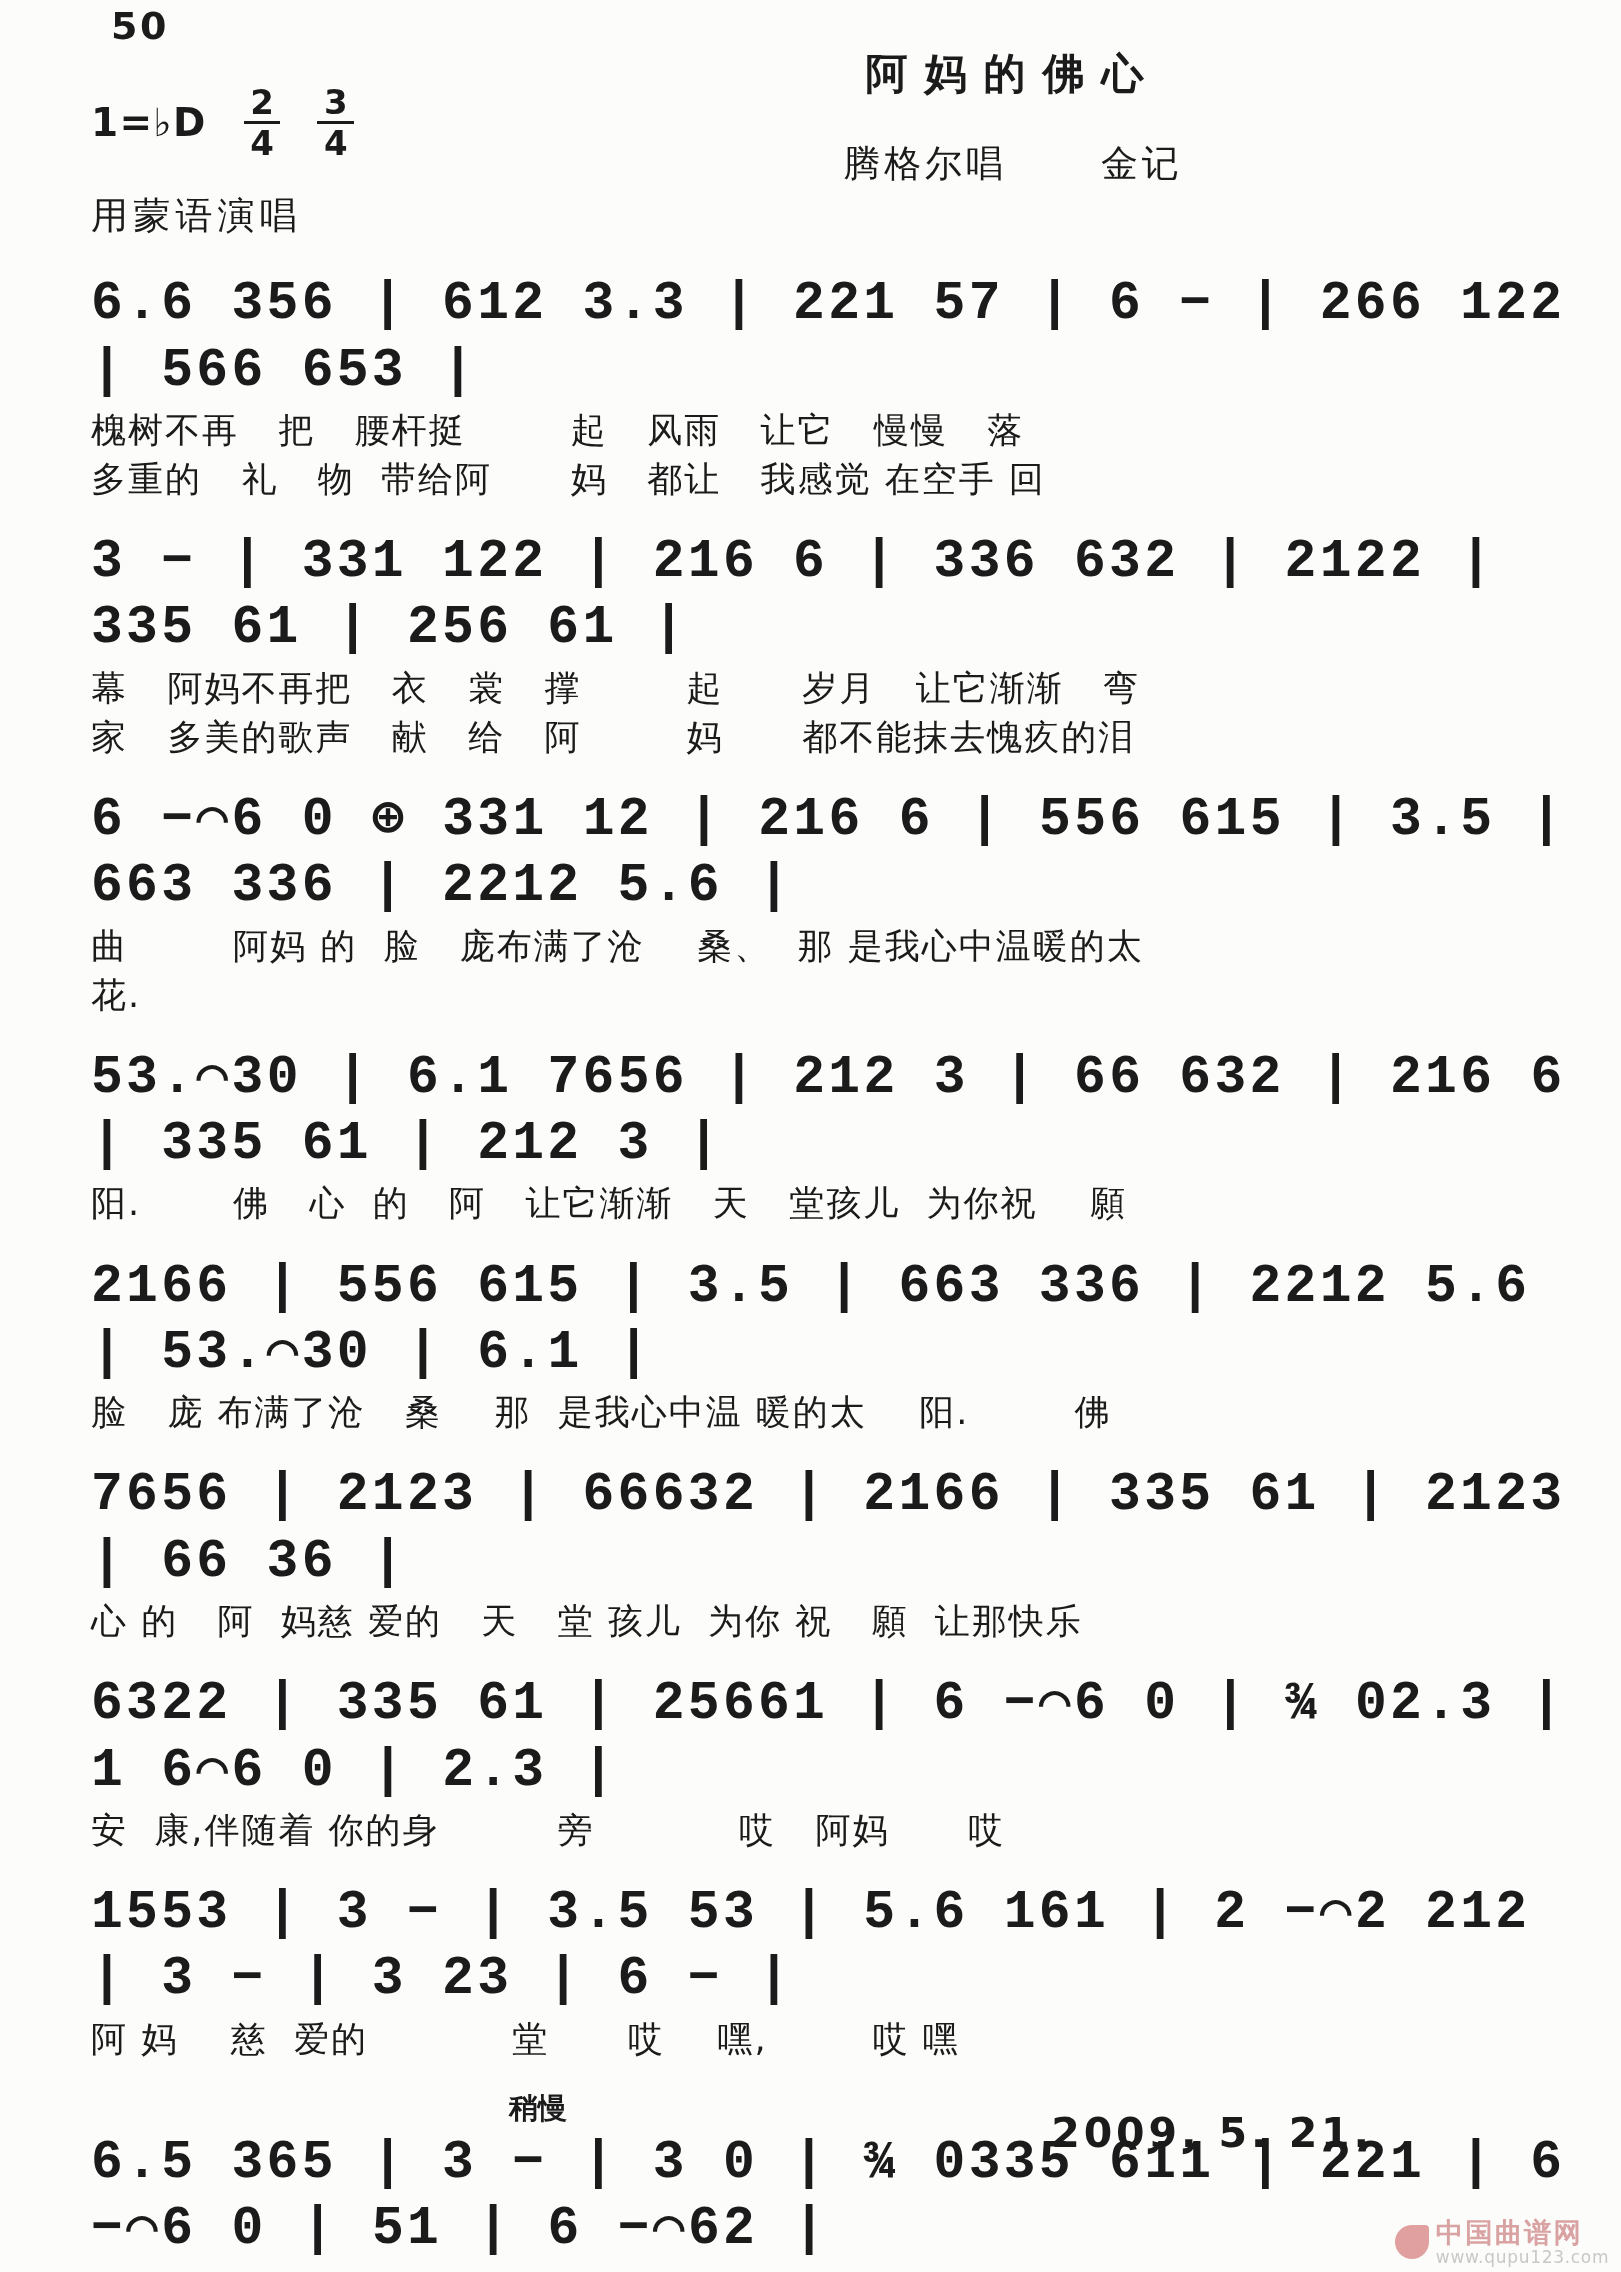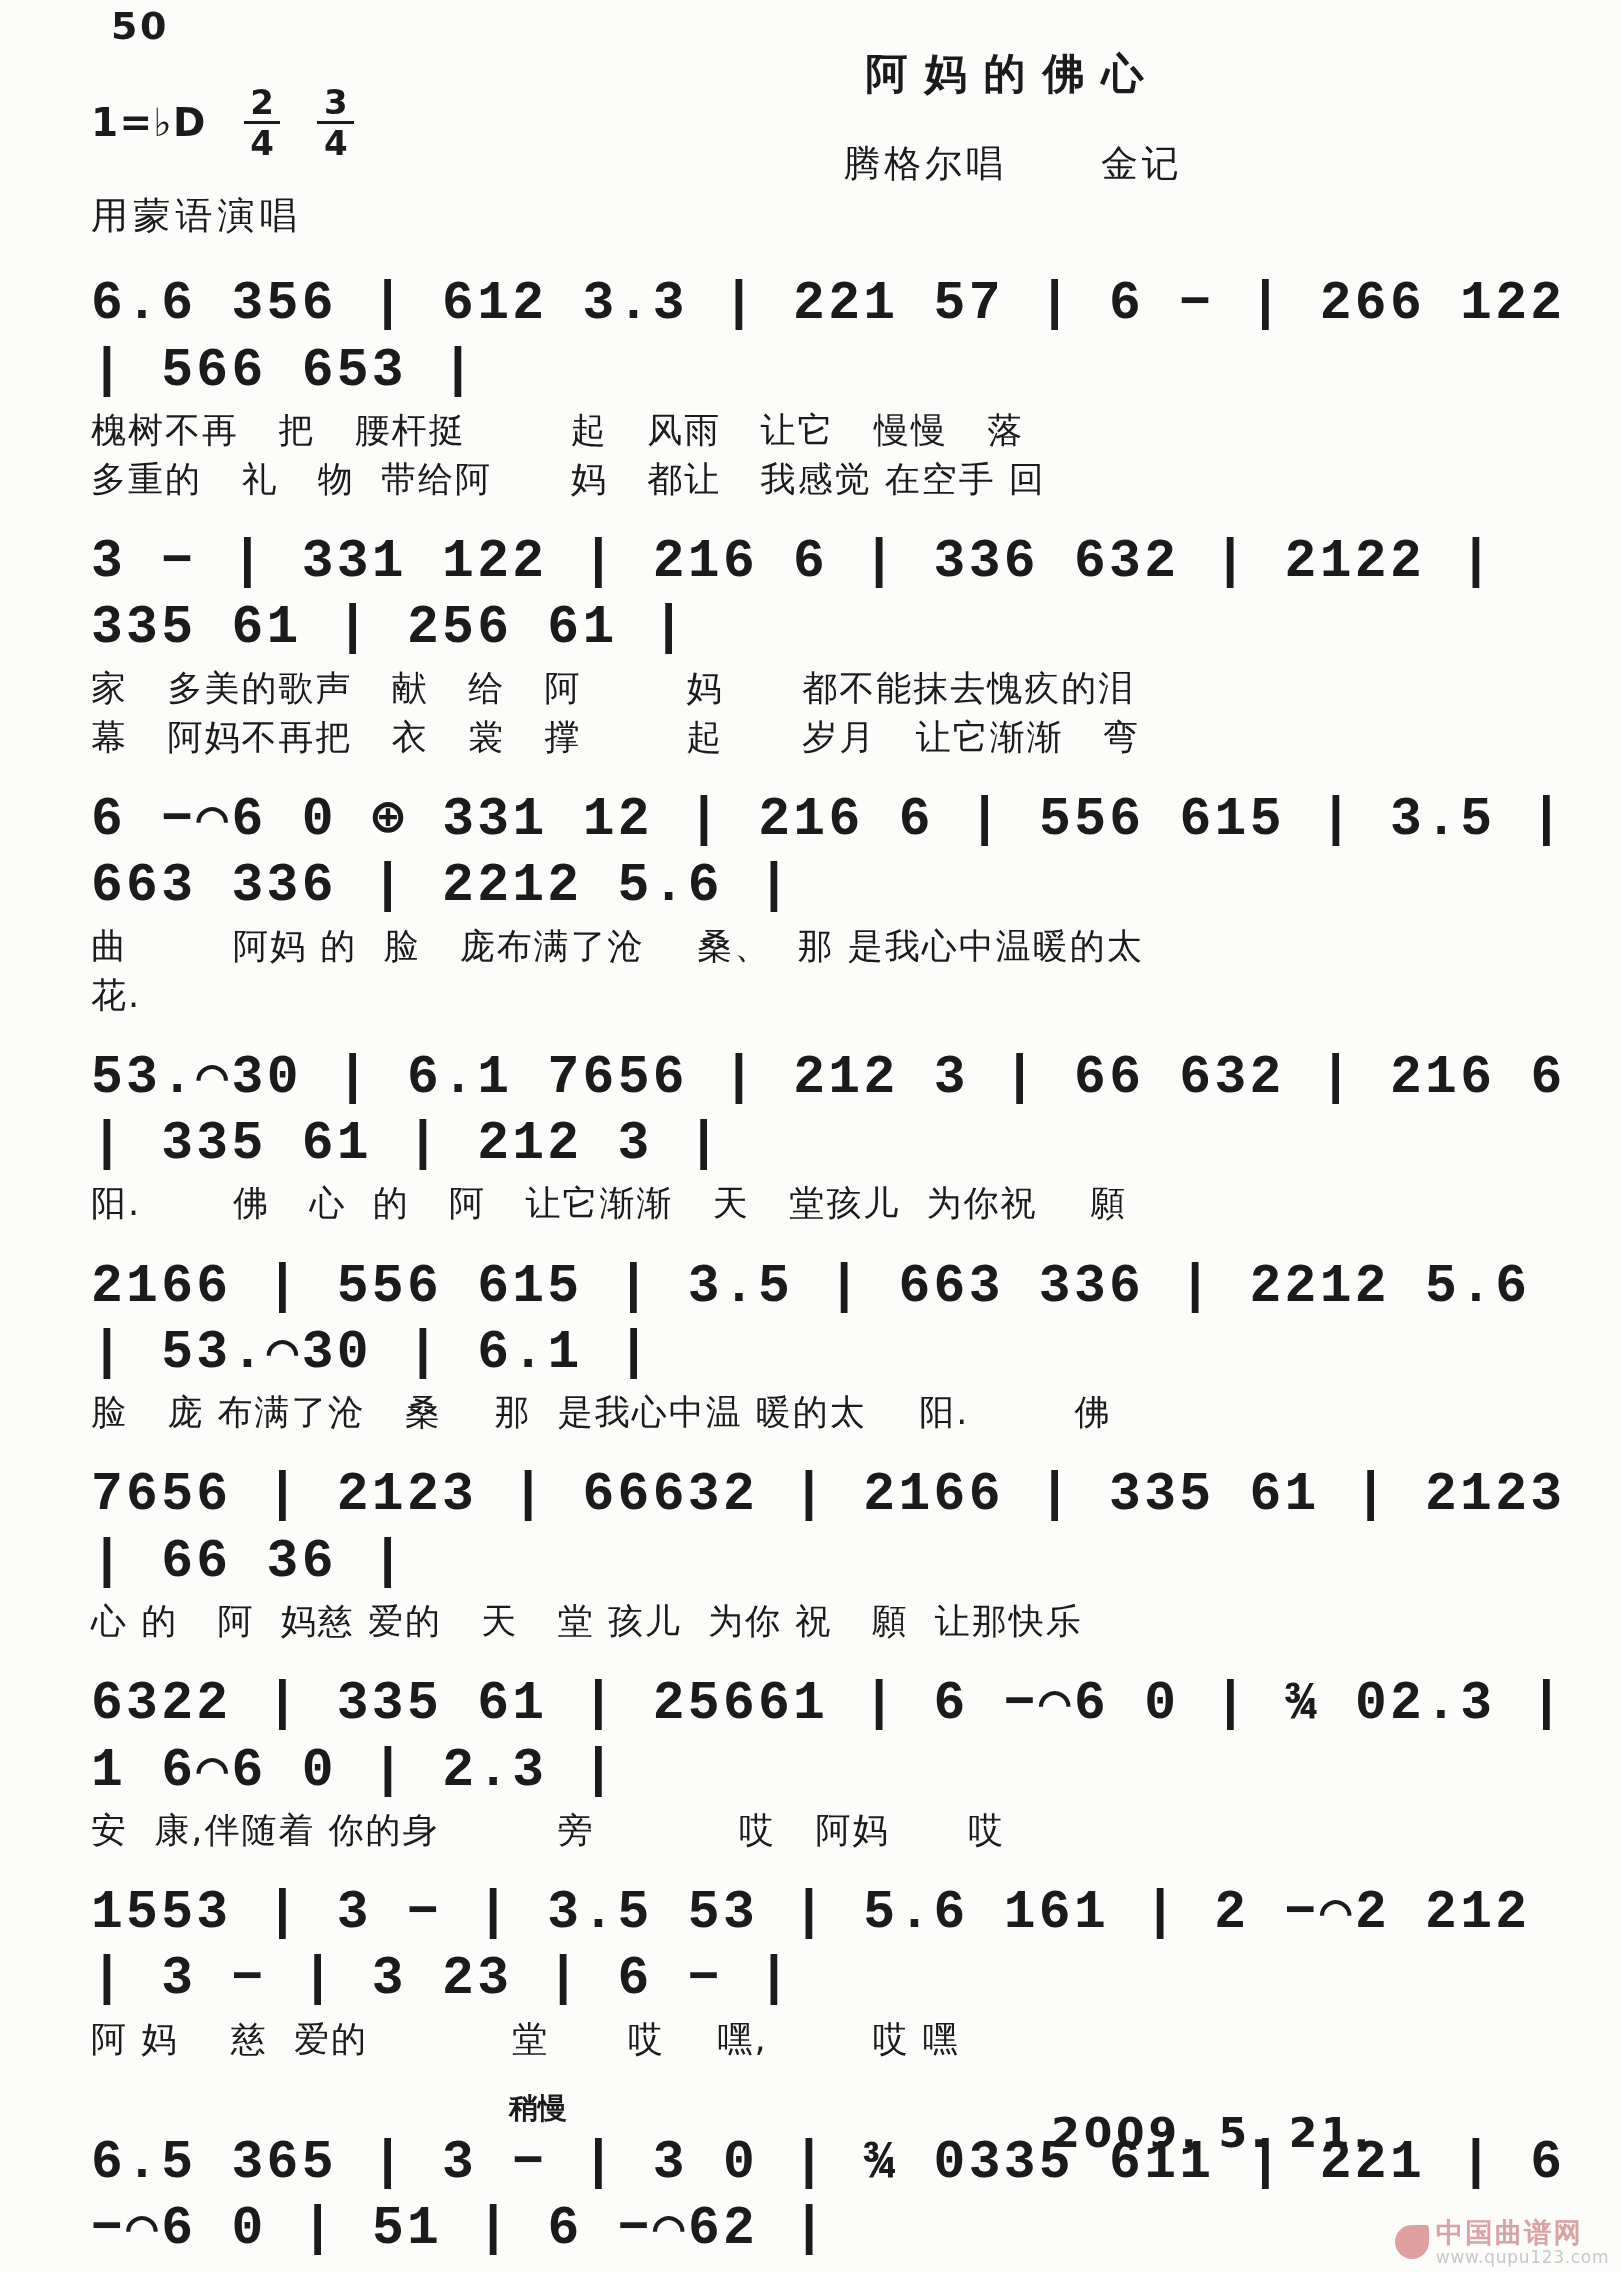--- a/index.html
+++ b/index.html
@@ -73,22 +73,22 @@
   <div class="systems">
 
     <div class="system">
       <div class="notes">6.6 356 | 612 3.3 | 221 57 | 6 − | 266 122 | 566 653 |</div>
       <div class="lyric">槐树不再   把   腰杆挺        起   风雨   让它   慢慢   落</div>
       <div class="lyric">多重的   礼   物  带给阿      妈   都让   我感觉 在空手 回</div>
     </div>
 
     <div class="system">
       <div class="notes">3 − | 331 122 | 216 6 | 336 632 | 2122 | 335 61 | 256 61 |</div>
+      <div class="lyric">幕   阿妈不再把   衣   裳   撑        起      岁月   让它渐渐   弯</div>
       <div class="lyric">家   多美的歌声   献   给   阿        妈      都不能抹去愧疚的泪</div>
-      <div class="lyric">幕   阿妈不再把   衣   裳   撑        起      岁月   让它渐渐   弯</div>
     </div>
 
     <div class="system">
       <div class="notes">6 −⌒6 0 ⊕ 331 12 | 216 6 | 556 615 | 3.5 | 663 336 | 2212 5.6 |</div>
       <div class="lyric">曲        阿妈 的  脸   庞布满了沧    桑、  那 是我心中温暖的太</div>
       <div class="lyric">花.</div>
     </div>
 
     <div class="system">
       <div class="notes">53.⌒30 | 6.1 7656 | 212 3 | 66 632 | 216 6 | 335 61 | 212 3 |</div>

